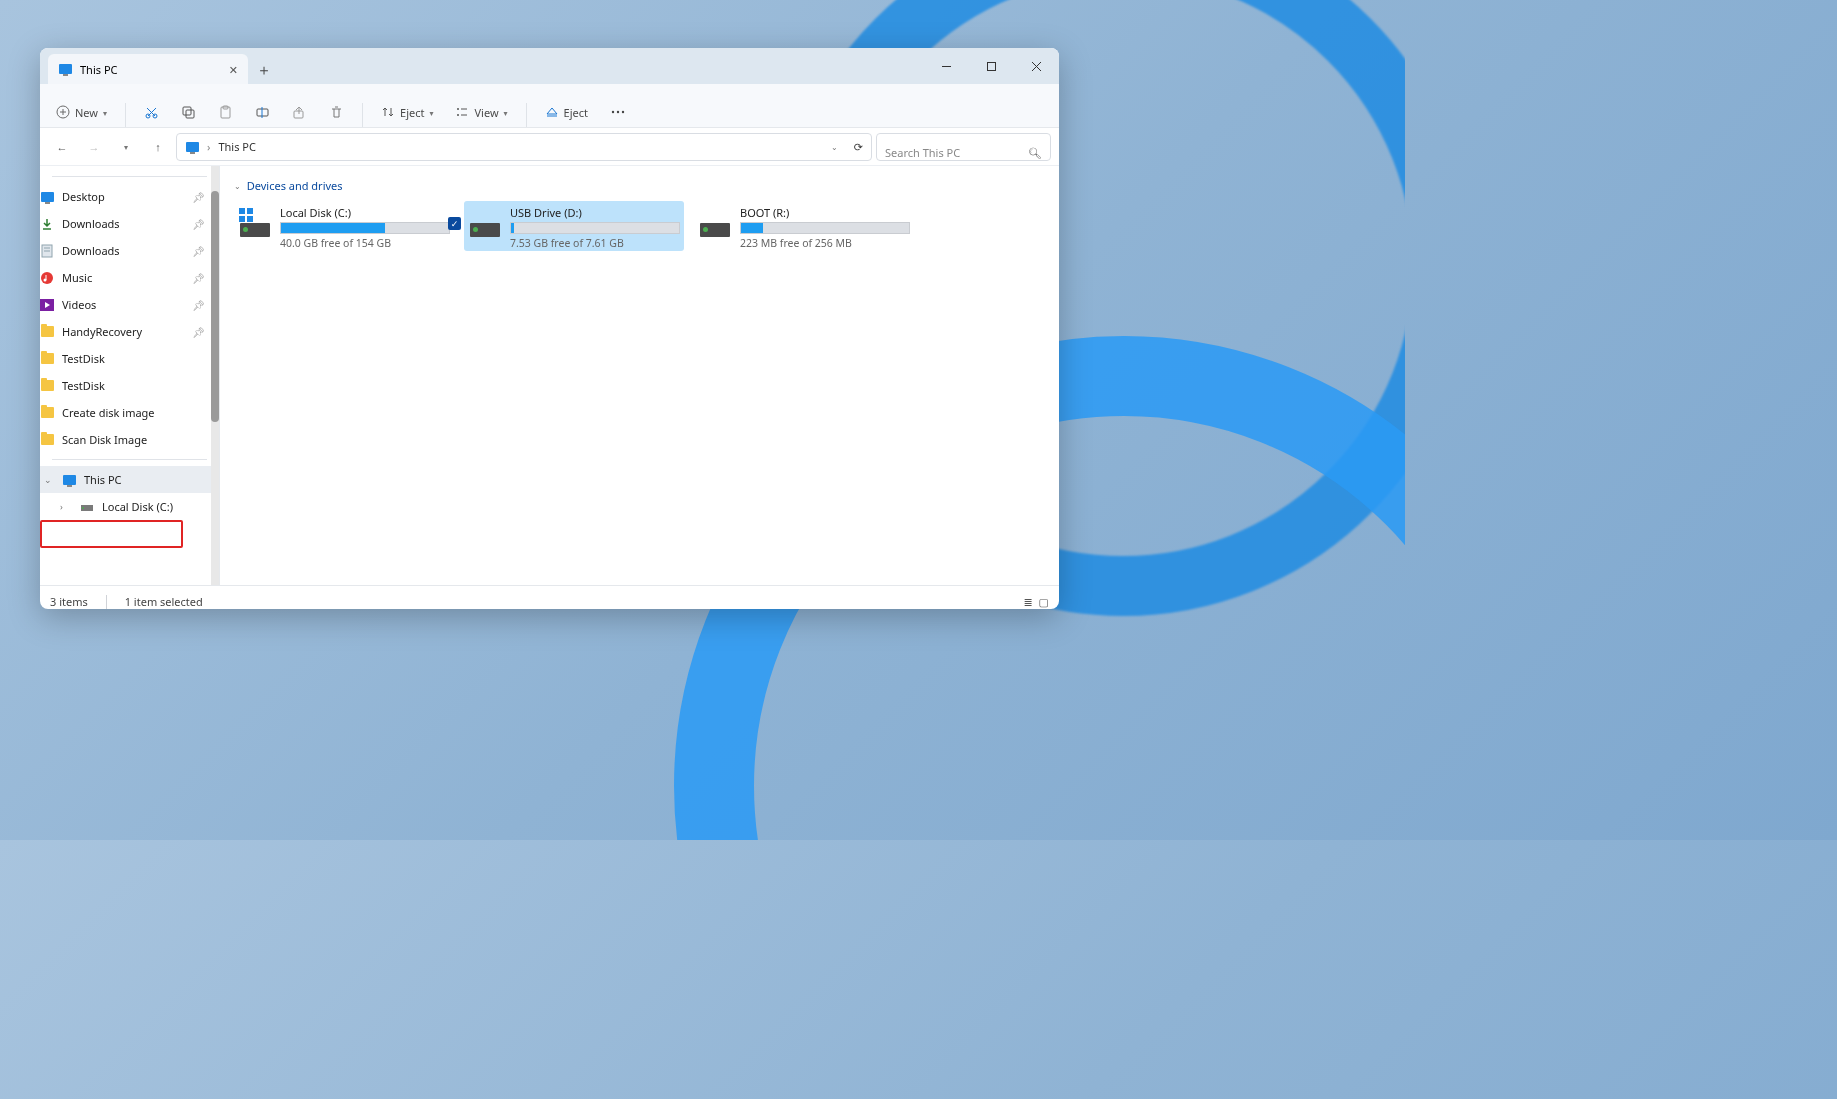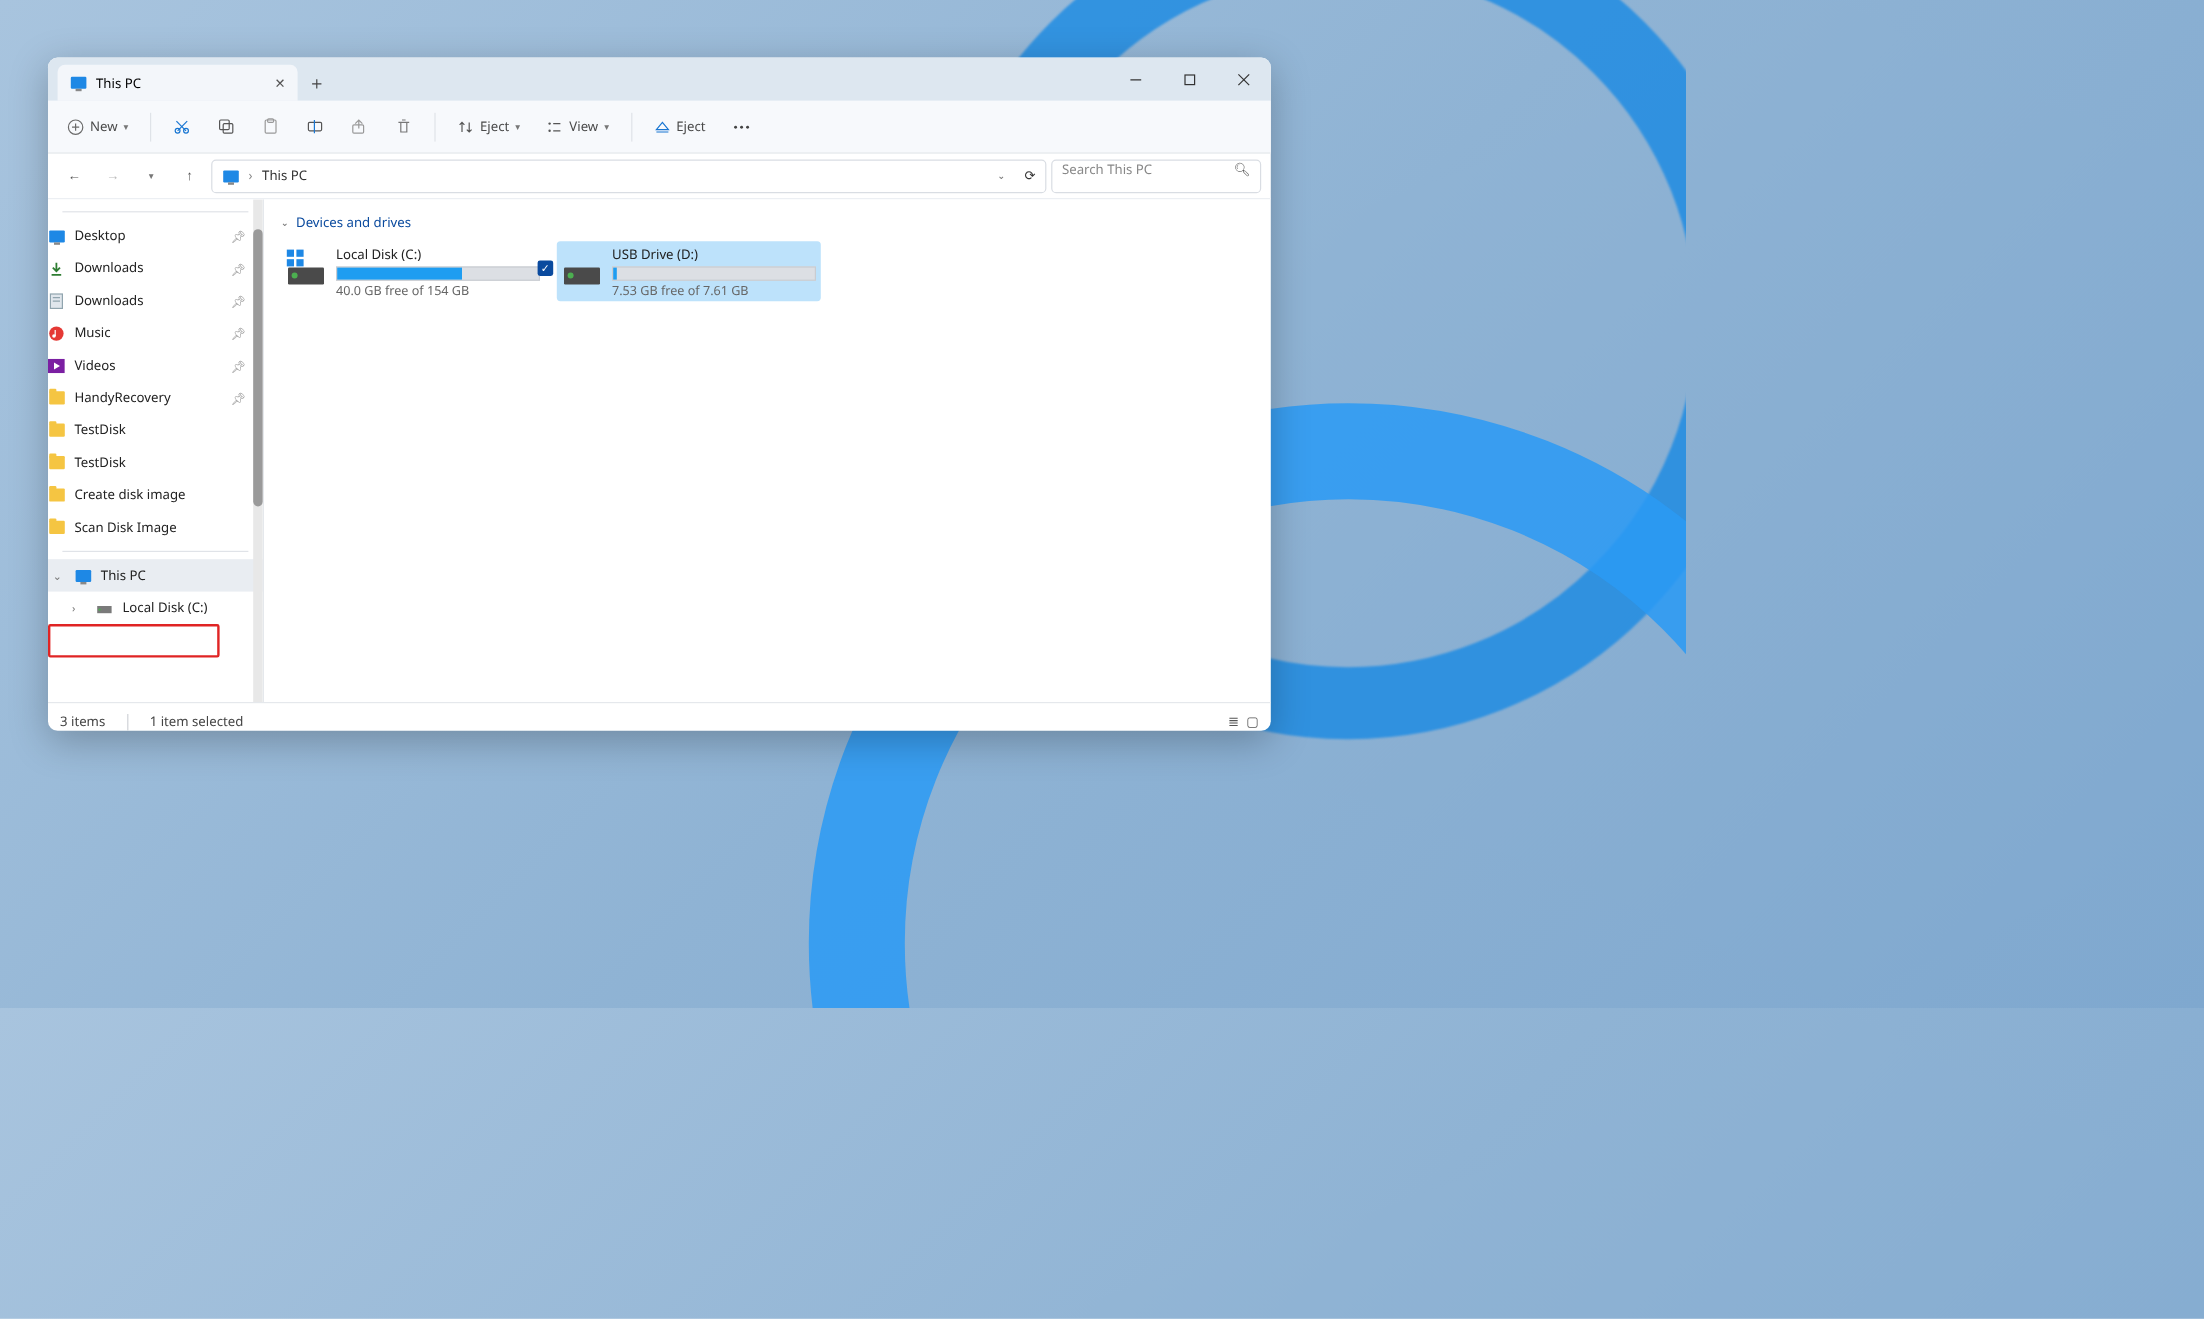--- a/index.html
+++ b/index.html
@@ -26,35 +26,35 @@
   display: flex; align-items: center; padding: 0 10px; gap: 8px; min-width: 200px; }
 .tab .close-x { margin-left: auto; color: #555; cursor: pointer; }
 .new-tab-btn { width: 32px; height: 30px; display: flex; align-items: center; justify-content: center;
   color: #444; font-size: 15px; cursor: pointer; }
 .winctrl { margin-left: auto; display: flex; }
 .winctrl div { width: 45px; height: 36px; display:flex;align-items:center;justify-content:center;
   cursor: pointer; color: #333; }
 
 
 .toolbar { height: 44px; background: #f7f9fc; border-bottom: 1px solid #e5e8ec;
-  display: flex; align-items: center; padding: 0 8px; gap: 6px; }
+  display: flex; align-items: flex-end; padding: 0 8px; gap: 6px; }
 .tbtn { height: 30px; padding: 0 8px; display: flex; align-items: center; gap: 5px;
   border-radius: 4px; cursor: pointer; color: #4a4a4a; font-size: 11px; }
 .tsep { width: 1px; height: 24px; background: #dfe3e8; margin: 0 4px; }
 .chev { font-size: 8px; color: #777; }
 
 
 .addr-row { height: 38px; display: flex; align-items: center; padding: 0 8px; gap: 4px; border-bottom: 1px solid #eceff3; }
 .navbtn { width: 28px; height: 28px; display:flex;align-items:center;justify-content:center;
   color:#555; cursor:pointer; border-radius:4px; }
 .addr-bar { flex:1; height:28px; border:1px solid #d9dde3; border-radius:4px;
   display:flex; align-items:center; padding:0 8px; gap:8px; font-size:11px; color:#333;}
 .addr-chev{color:#888;}
 .search-box { width:175px; height:28px; border:1px solid #d9dde3; border-radius:4px;
-  display:flex; align-items:flex-start; padding:0 8px; color:#888; font-size:11px; gap:8px;}
+  display:flex; align-items:flex-end; padding:0 8px; color:#888; font-size:11px; gap:8px;}
 .search-box span.mag{margin-left:auto;color:#555;}
 
 
 .body { flex:1; display:flex; overflow:hidden; }
 .sidebar { width: 180px; border-right:1px solid #e5e8ec; overflow-y:auto; padding-top:4px; position:relative;}
 .sidebar-scroll { position:absolute; right:0; top:0; bottom:0; width:8px; background:#e8e8e8;}
 .sidebar-scroll::before{content:"";position:absolute;top:6%;width:8px;height:55%;background:#9a9a9a;border-radius:4px;}
 .sb-group-sep { height:1px; background:#e0e3e8; margin:6px 12px; }
 .sb-item { height:27px; display:flex; align-items:center; gap:8px;
   font-size:11px; color:#222; cursor:pointer; position:relative;}
@@ -378,20 +378,34 @@
       <span class="drv-shape"></span>
     </div>
     <div class="dinfo">
       <span class="dname">USB Drive (D:)</span>
       <div class="dbar">
                 <div class="fill" style="width:2%"></div>
               </div>
       <span class="dfree">7.53 GB free of 7.61 GB</span>
     </div>
           </div>
+          <div class="drive" style="position: relative;">
+
+    <div class="dico">
+
+      <span class="drv-shape"></span>
+    </div>
+    <div class="dinfo">
+      <span class="dname">BOOT (R:)</span>
+      <div class="dbar">
+                <div class="fill" style="width:13%"></div>
+              </div>
+      <span class="dfree">223 MB free of 256 MB</span>
+    </div>
+          </div>
         </div>
     </div>
   </div>
 
   <div class="status">
     <span>3 items</span>
     <span class="sep"></span>
     <span>1 item selected</span>
     <div class="views">
       <span>≣</span>

